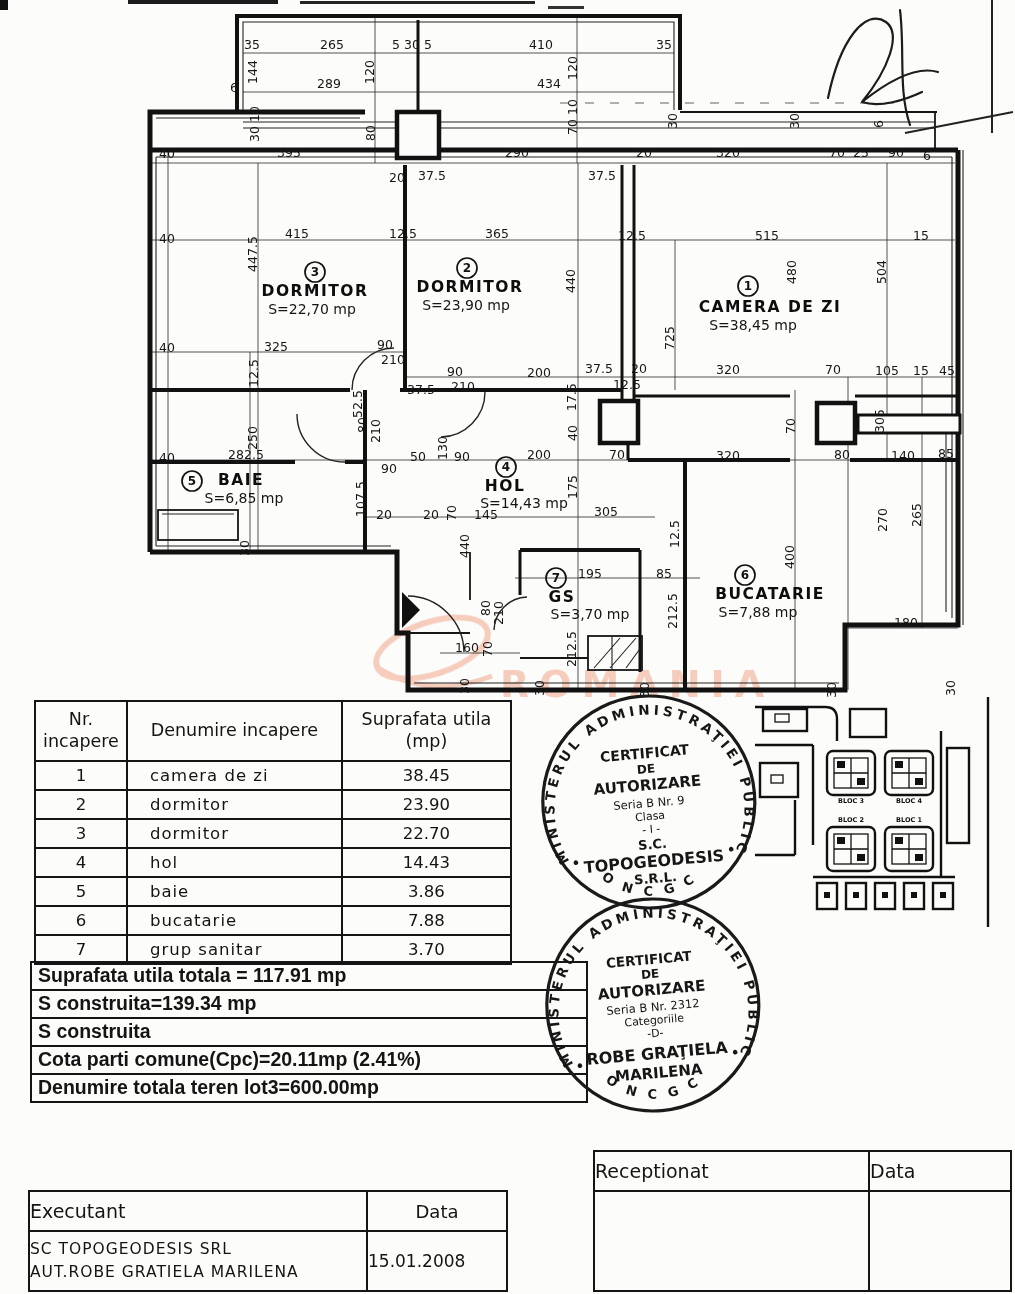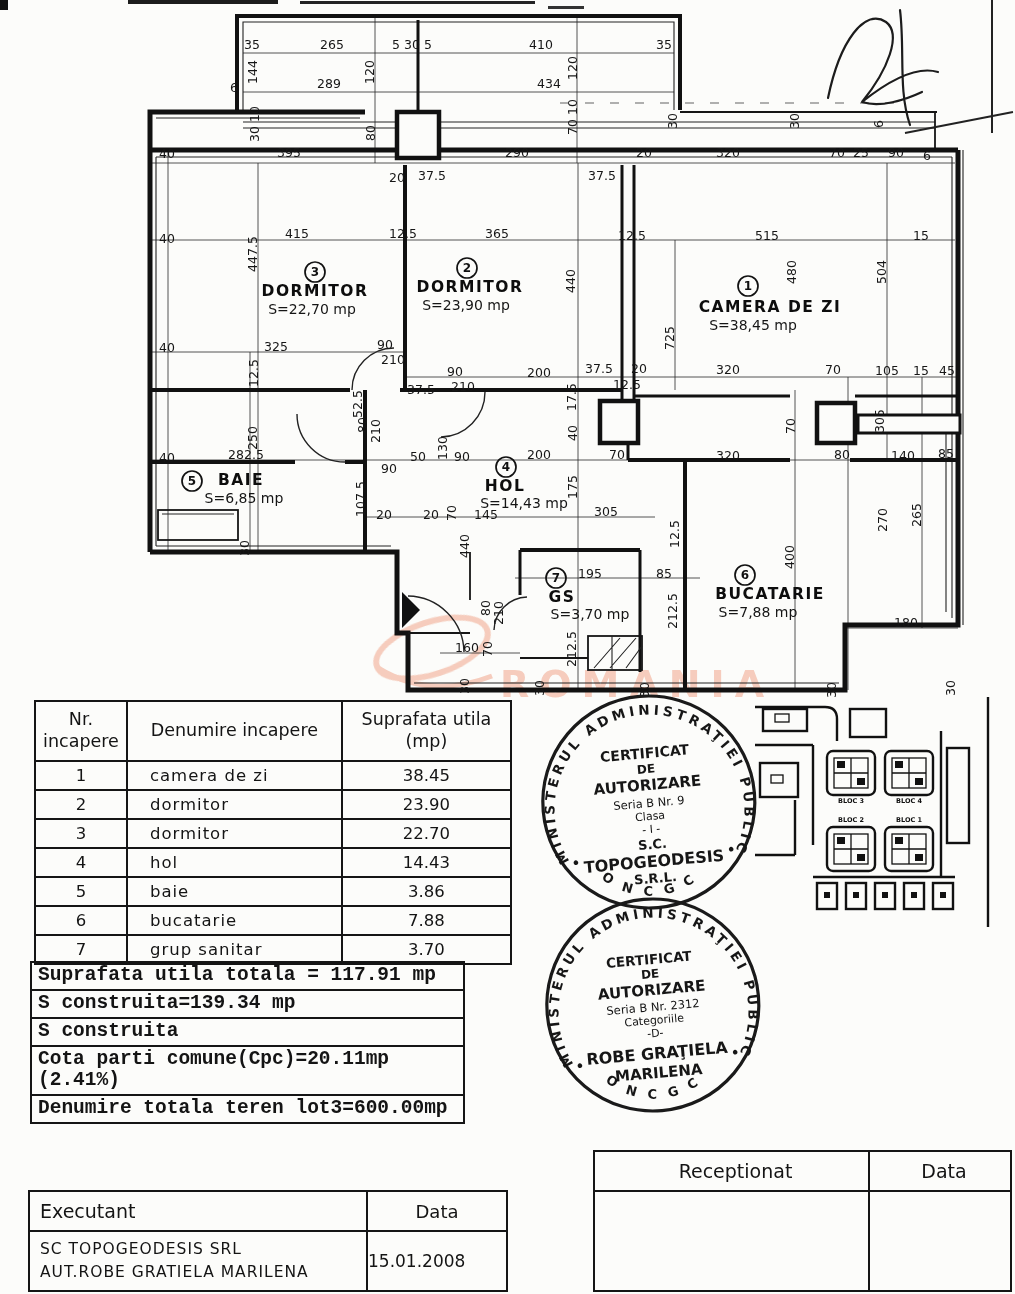--- a/index.html
+++ b/index.html
@@ -21,36 +21,36 @@
   text.rarea{font:14px "DejaVu Sans",sans-serif;fill:#151515;text-anchor:middle;}
   
   .mtable{position:absolute;left:34px;top:700px;width:478px;border-collapse:collapse;
           font-family:"DejaVu Sans",sans-serif;}
   .mtable th,.mtable td{border:2px solid #151515;padding:0 4px;}
   .mtable th{font-weight:normal;font-size:17.5px;text-align:center;height:58px;line-height:1.25;}
   .mtable td{font-size:16.5px;height:27px;}
   .mtable td.c{text-align:center;}
   .mtable td.l{text-align:left;padding-left:22px;letter-spacing:1px;}
   
-  .summary{position:absolute;left:30px;top:963px;width:435px;
-           font-family:Liberation Mono, monospace;font-weight:600;font-size:19.5px;}
+  .summary{position:absolute;left:30px;top:963px;width:558px;
+           font-family:Liberation Sans, sans-serif;font-weight:600;font-size:19.5px;}
   .summary .srow{border:2px solid #151515;margin-top:-2px;padding:2px 6px 3px 6px;line-height:1.08;}
   
   .exec{position:absolute;left:30px;top:1192px;width:478px;height:100px;
         display:grid;grid-template-columns:338px 140px;grid-template-rows:40px 60px;}
   .exec>div{border:2px solid #151515;margin:-2px 0 0 -2px;display:flex;align-items:center;}
-  .exec .hd{font-size:19px;padding-left:10px;}
+  .exec .hd{font-size:19px;}
   .exec .hdc{justify-content:center;font-size:18px;}
   .exec .body{flex-direction:column;align-items:flex-start;justify-content:center;
-              font-size:15.5px;letter-spacing:1px;padding-left:10px;line-height:1.5;}
+              font-size:15.5px;letter-spacing:1px;padding-left:0;line-height:1.5;}
   .exec .date{font-size:17px;}
   
   .recep{position:absolute;left:595px;top:1152px;width:417px;height:140px;
          display:grid;grid-template-columns:275px 142px;grid-template-rows:40px 100px;}
-  .recep>div{border:2px solid #151515;margin:-2px 0 0 -2px;display:flex;align-items:center;justify-content:center;font-size:19px;padding-left:8px;}
+  .recep>div{border:2px solid #151515;margin:-2px 0 0 -2px;display:flex;align-items:center;font-size:19px;}
   
   .stampbox{position:absolute;transform:rotate(-5deg);}
   
   .site text{font:bold 6.5px "DejaVu Sans",sans-serif;fill:#111;text-anchor:middle;}
   .s2{stroke:#111;stroke-width:2.4;fill:none;}
   .s1{stroke:#111;stroke-width:1.3;fill:none;}
 </style>
 </head>
 <body>
 

